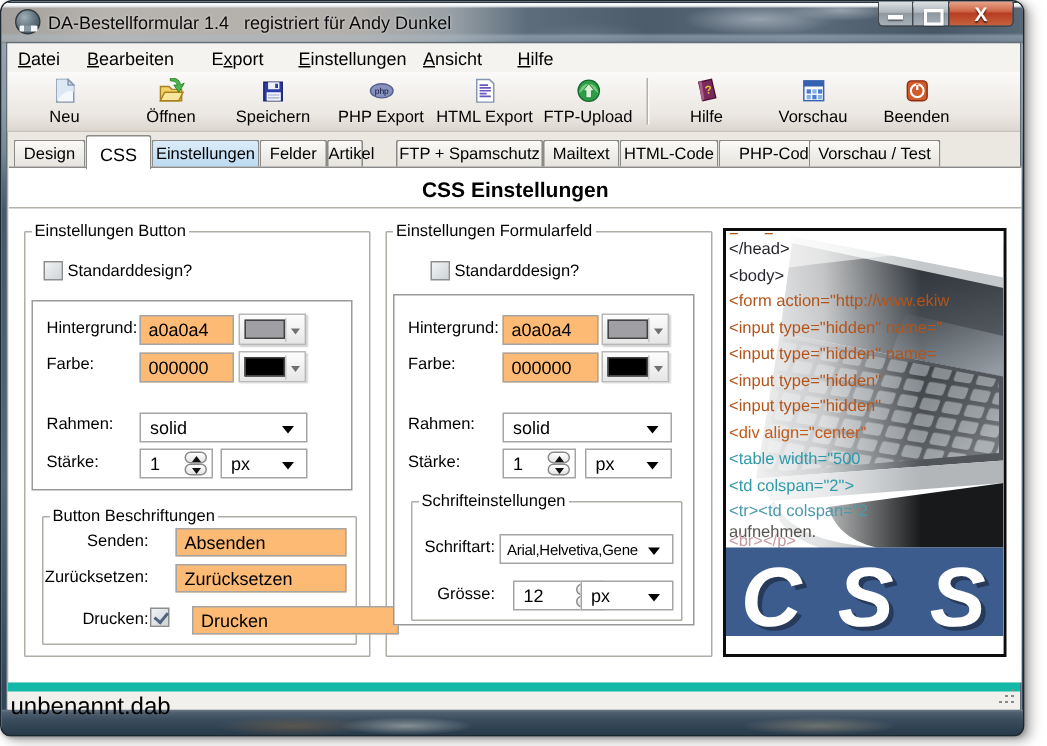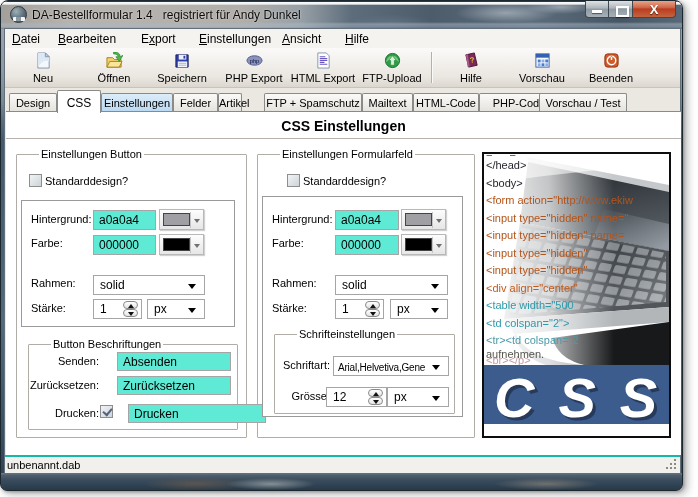--- a/index.html
+++ b/index.html
@@ -70,25 +70,25 @@
     text-align:center; padding-top:3px; color:#000; }
   .tab.active { top:1px; height:23px; background:#ffffff; z-index:5; font-size:12px; padding-top:5px; }
   .tab.hl { background:linear-gradient(#dcecf9,#b9d9f1); }
   
   .page { position:absolute; left:1px; top:82px; width:675px; height:344px; background:#ffffff;
     border-top:1px solid #8a8a88; font-size:11px; }
   .heading { position:absolute; left:0; right:0; top:6px; text-align:center;
     font-size:14px; font-weight:bold; color:#000; }
   .hline { position:absolute; left:0; right:0; top:26px; height:1px; background:#b7b3ac; }
   fieldset { position:absolute; border:1px solid #b0ada7; border-radius:1px; }
-  legend { font-size:11px; color:#000; margin-left:22px; padding:0 2px; }
+  legend { font-size:11px; color:#000; margin-left:4px; padding:0 2px; }
   .panel { position:absolute; border:1px solid #9a9a9a; background:#fff; }
   .lbl { position:absolute; color:#000; white-space:nowrap; }
   .rlbl { position:absolute; color:#000; white-space:nowrap; text-align:right; }
-  .tf { position:absolute; background:#5eead4; border:1px solid #a5a5a5; font-size:12px;
+  .tf { position:absolute; background:#fdba74; border:1px solid #a5a5a5; font-size:12px;
     color:#000; padding:2px 0 0 5px; }
   .combo { position:absolute; background:#fff; border:1px solid #a5a5a5; padding:2px 0 0 6px;
     font-size:12px; }
   .combo:after { content:""; position:absolute; right:8px; top:8px; width:0; height:0;
     border:4px solid transparent; border-top:5px solid #000; }
   .spin { position:absolute; background:#fff; border:1px solid #a5a5a5; padding:2px 0 0 6px;
     font-size:12px; }
   .sb { position:absolute; right:3px; width:15px; height:8px; border:1px solid #8a8a8a;
     border-radius:4px; background:linear-gradient(#fff,#e4e4e4); }
   .sb.up { top:1px; } .sb.dn { top:9px; }
@@ -104,21 +104,21 @@
     border:3px solid transparent; border-top:4px solid #707070; }
   .cb { position:absolute; width:13px; height:13px; border:1px solid #8e8e8e;
     background:linear-gradient(135deg,#f2f4f5,#cdd3d8); }
   .cb.checked:after { content:""; position:absolute; left:2px; top:2px; width:7px; height:4px;
     border-left:2px solid #51637f; border-bottom:2px solid #51637f; transform:rotate(-50deg); }
   
   .promo { position:absolute; left:476px; top:40px; width:189px; height:286px;
     border:2px solid #0d0d0d; background:#fff; overflow:hidden; }
   
   .statusbar { position:absolute; left:0; bottom:0; right:0; height:18px; background:#f2f0ec;
-    border-top:2px solid #14b8a6; font-size:11px; color:#000; }
+    border-top:6px solid #14b8a6; font-size:16px; color:#000; }
   .statusbar span { position:absolute; left:2px; top:2px; }
   .grip { position:absolute; right:3px; bottom:3px; width:13px; height:13px;
     background:
       radial-gradient(circle 1.3px at 11px 3px, #8e897e 60%, rgba(0,0,0,0) 65%),
       radial-gradient(circle 1.3px at 11px 7px, #8e897e 60%, rgba(0,0,0,0) 65%),
       radial-gradient(circle 1.3px at 11px 11px, #8e897e 60%, rgba(0,0,0,0) 65%),
       radial-gradient(circle 1.3px at 7px 7px, #8e897e 60%, rgba(0,0,0,0) 65%),
       radial-gradient(circle 1.3px at 7px 11px, #8e897e 60%, rgba(0,0,0,0) 65%),
       radial-gradient(circle 1.3px at 3px 11px, #8e897e 60%, rgba(0,0,0,0) 65%); }
 </style>
@@ -273,21 +273,21 @@
       <div class="lbl" style="left:266px; top:190px">Stärke:</div>
       <div class="spin" style="left:329px; top:187px; width:49px; height:20px">1<div class="sb up"></div><div class="sb dn"></div></div>
       <div class="combo" style="left:384px; top:187px; width:58px; height:20px">px</div>
 
       <fieldset style="left:268px; top:216px; width:181px; height:86px">
           <legend>Schrifteinstellungen</legend>
         </fieldset>
       <div class="rlbl" style="left:224px; top:247px; width:100px">Schriftart:</div>
       <div class="combo" style="left:327px; top:244px; width:116px; height:20px; font-size:10px; letter-spacing:-0.2px; padding-top:5px; padding-left:4px; overflow:hidden; white-space:nowrap">Arial,Helvetiva,Gene</div>
       <div class="rlbl" style="left:224px; top:278px; width:100px">Grösse:</div>
-      <div class="spin" style="left:320px; top:275px; width:61px; height:20px">12<div class="sb up"></div><div class="sb dn"></div></div>
+      <div class="spin" style="left:336px; top:275px; width:61px; height:20px">12<div class="sb up"></div><div class="sb dn"></div></div>
       <div class="combo" style="left:381px; top:275px; width:62px; height:20px">px</div>
 
       <div class="promo">
         <svg width="185" height="282" viewBox="0 0 185 282">
           <defs>
             <linearGradient id="lidg" x1="0" y1="0" x2="0.4" y2="1">
               <stop offset="0" stop-color="#1e2124"></stop>
                 <stop offset="0.55" stop-color="#3a4046"></stop>
                 <stop offset="1" stop-color="#565d63"></stop>
             </linearGradient>

